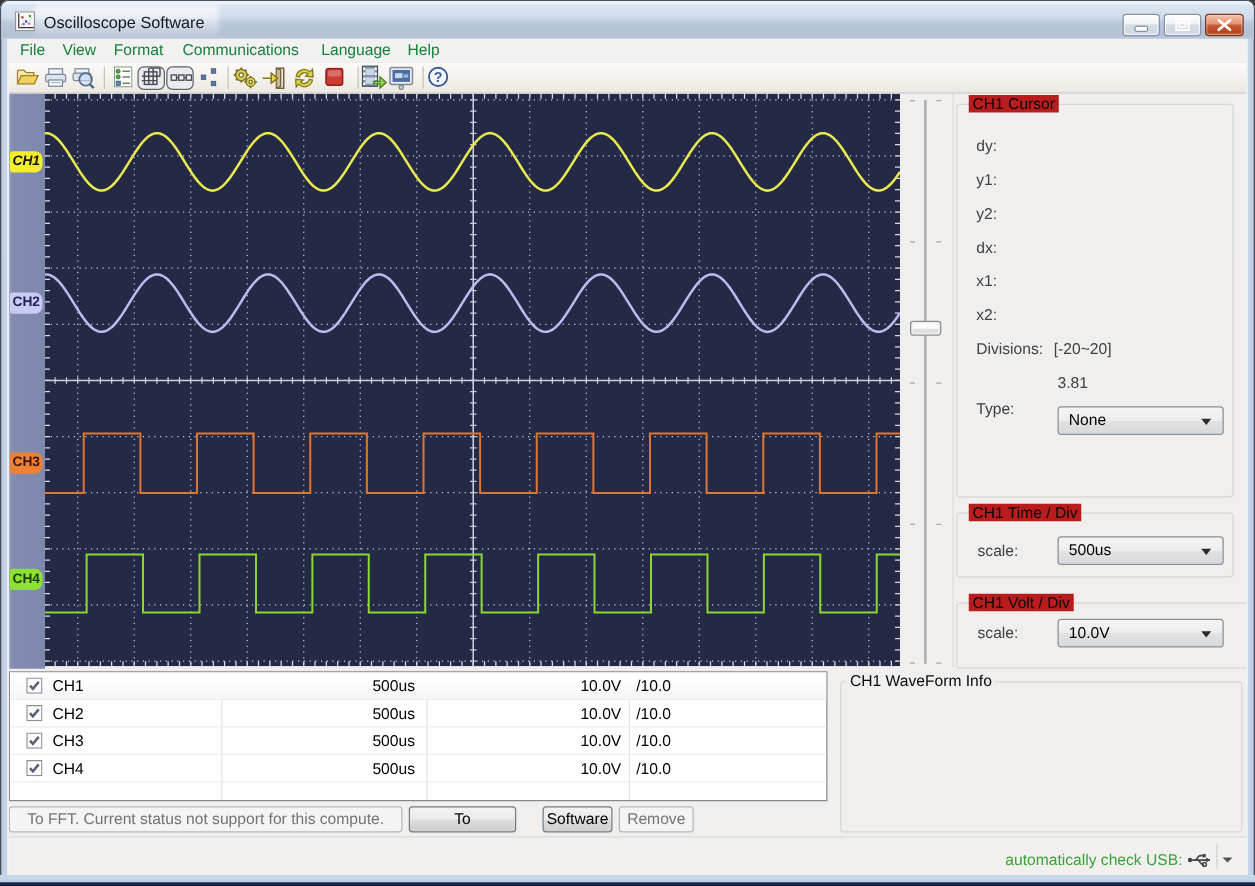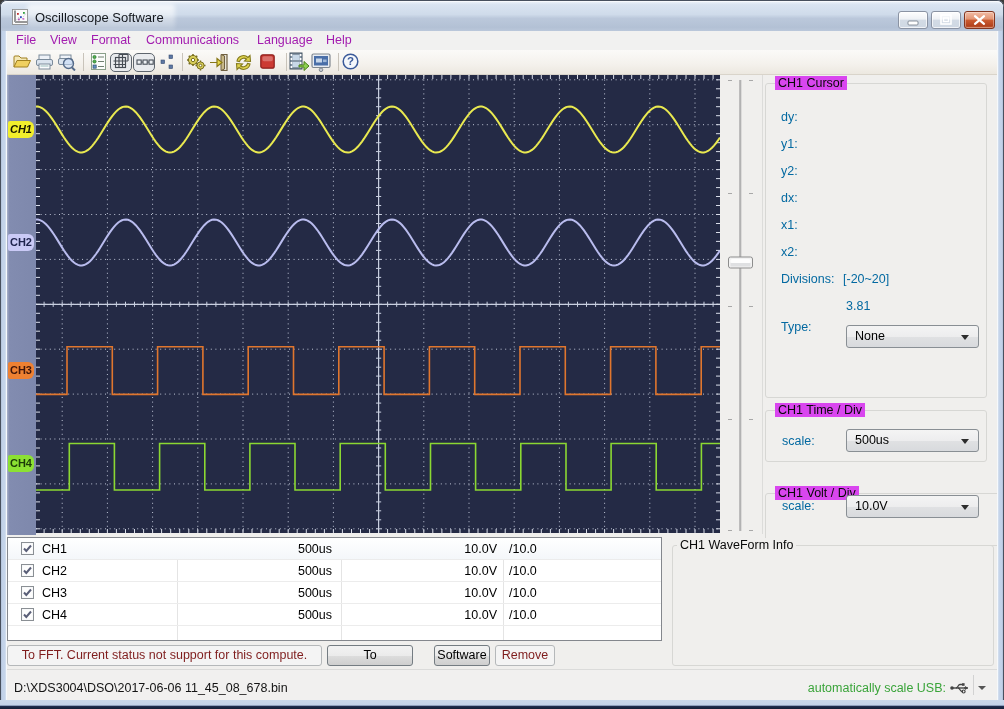--- a/index.html
+++ b/index.html
@@ -16,50 +16,50 @@
   background:linear-gradient(180deg,rgba(255,255,255,0.75),rgba(255,255,255,0.1));
   border-radius:4px; filter:blur(2px); }
 .apptitle { position:absolute; left:34px; top:9px; font-size:13px; color:#13171d; }
 .appicon { position:absolute; left:11px; top:8px; width:16px; height:16px; }
 .capbtn { position:absolute; top:10px; height:18px; border-radius:3px; border:1px solid #8a93a3; box-shadow:inset 0 0 0 1px rgba(255,255,255,0.7); }
 .capbtn.min { left:897px; width:30px; background:linear-gradient(180deg,#fefefe 0%,#eef1f5 45%,#d3dbe5 50%,#cfd8e3 100%); }
 .capbtn.max { left:930px; width:30px; background:linear-gradient(180deg,#fefefe 0%,#eef1f5 45%,#d3dbe5 50%,#cfd8e3 100%); }
 .capbtn.close { left:963px; width:31px; border-color:#82351f; box-shadow:inset 0 0 0 1px rgba(255,255,255,0.35);
   background:linear-gradient(180deg,#f2bda6 0%,#e29473 45%,#cc5c31 50%,#b4441f 85%,#c2582e 100%); }
 .menubar { position:absolute; left:7px; top:31px; width:990px; height:19px; background:#f1f1f0; }
-.menubar span { position:absolute; top:2px; font-size:12.5px; color:#a21caf; }
+.menubar span { position:absolute; top:2px; font-size:12.5px; color:#15803d; }
 .toolbar { position:absolute; left:7px; top:50px; width:990px; height:25px;
   background:linear-gradient(180deg,#fbfaf8 0%,#f4f1ec 60%,#ece8e0 100%);
   border-bottom:1px solid #d9d4ca; }
 .tsep { position:absolute; top:3px; width:1px; height:18px; background:#c8c3ba; }
 .ticon { position:absolute; top:3px; }
 .pressbox { position:absolute; top:2.5px; width:22px; height:19px; border:1.6px solid #5f666e; border-radius:5px;
   background:#e9ebee; }
 .main { position:absolute; left:7px; top:75px; width:990px; height:625px; background:#f0efed; }
 .gutter { position:absolute; left:0; top:0; width:29px; height:460px;
   background:linear-gradient(90deg,#aab2ca 0%,#828cb0 8%,#7e88ac 100%); }
 .chtag { position:absolute; left:1px; width:26px; height:17px; border-radius:2px 6px 6px 2px;
   font-size:11px; font-weight:bold; text-align:center; line-height:17px; }
 .plot { position:absolute; left:29px; top:0; width:684px; height:458px; }
 .slider { position:absolute; left:713px; top:0; width:50px; height:460px; }
 .gbox { position:absolute; border:1px solid #d7d7d4; border-radius:3px; }
-.gbox .glabel { position:absolute; left:9px; top:-8px; background:#d946ef; padding:0 3px; font-size:12.5px; color:#090909; white-space:nowrap; }
-.flabel { position:absolute; font-size:12.5px; color:#0369a1; }
+.gbox .glabel { position:absolute; left:9px; top:-8px; background:#b91c1c; padding:0 3px; font-size:12.5px; color:#090909; white-space:nowrap; }
+.flabel { position:absolute; font-size:12.5px; color:#404040; }
 .combo { position:absolute; width:133px; height:23px; border:1px solid #898f94; border-radius:3px;
   background:linear-gradient(180deg,#f4f4f4 0%,#ededee 50%,#e0e1e3 51%,#d8dadd 100%);
   font-size:12.5px; color:#000; line-height:21px; padding-left:8px; }
 .combo .arr { position:absolute; right:9px; top:9px; width:0; height:0;
   border-left:4px solid transparent; border-right:4px solid transparent; border-top:5px solid #2c2c2c; }
 .chtable { position:absolute; left:0; top:462px; width:655px; height:104px; background:#fff; border:1px solid #84878d; }
 .chtable .vline { position:absolute; top:0; bottom:0; width:1px; background:#e4e4e4; }
 .chtable .row { position:absolute; left:0; width:100%; height:22px; border-bottom:1px solid #ececec; font-size:12.5px; color:#000; }
 .btnrow button, .btn { position:absolute; top:570px; height:21px; font-family:"Liberation Sans", sans-serif; font-size:12.5px; }
 .btn { border:1px solid #747c82; border-radius:3px; color:#000; text-align:center; line-height:19px;
   background:linear-gradient(180deg,#f2f2f2 0%,#ebebeb 50%,#dddddd 51%,#cfcfcf 100%); }
-.btn.dis { border-color:#b5b8ba; background:#f4f4f4; color:#7f1d1d; }
+.btn.dis { border-color:#b5b8ba; background:#f4f4f4; color:#737373; }
 .infobox { position:absolute; left:665px; top:470px; width:322px; height:121px; border:1px solid #d7d7d4; border-radius:3px; }
 .status { position:absolute; left:7px; top:669px; width:990px; height:31px; background:#f1f0ef; border-top:1px solid #dbdbda; font-size:12.5px; }
 .frame-l { position:absolute; left:0; top:31px; width:7px; height:678px;
   background:linear-gradient(90deg,#9cabc4 0%,#c1d1e8 30%,#c6d5ea 75%,#f2f6fa 90%,#ffffff 100%); box-shadow:inset 1px 0 0 #48505e; }
 .frame-r { position:absolute; left:997px; top:31px; width:7px; height:678px;
   background:linear-gradient(270deg,#9cabc4 0%,#c1d1e8 30%,#c6d5ea 75%,#f2f6fa 90%,#ffffff 100%); box-shadow:inset -1px 0 0 #48505e; }
 .frame-b { position:absolute; left:0; top:700px; width:1004px; height:9px;
   background:linear-gradient(180deg,#c9d7eb 0%,#c3d2e9 58%,#5c6f93 64%,#1e2b4d 72%,#131d36 100%); }
 </style>
 </head>
@@ -252,21 +252,21 @@
       <div class="flabel" style="left:774px;top:196.5px">Divisions:</div>
       <div class="flabel" style="left:836px;top:196.5px">[-20~20]</div>
       <div class="flabel" style="left:839px;top:223.5px">3.81</div>
       <div class="flabel" style="left:774px;top:245px">Type:</div>
       <div class="combo" style="left:839px;top:250px">None<div class="arr"></div></div>
       <div class="gbox" style="left:758px;top:334.5px;width:222px;height:52px">
         <div class="glabel">CH1 Time / Div</div>
       </div>
       <div class="flabel" style="left:775px;top:359px">scale:</div>
       <div class="combo" style="left:839px;top:353.5px">500us<div class="arr"></div></div>
-      <div class="gbox" style="left:758px;top:418px;width:236px;height:53px">
+      <div class="gbox" style="left:758px;top:407px;width:236px;height:53px">
         <div class="glabel">CH1 Volt / Div</div>
       </div>
       <div class="flabel" style="left:775px;top:423.5px">scale:</div>
       <div class="combo" style="left:839px;top:419.5px">10.0V<div class="arr"></div></div>
     <div class="chtable">
         <div class="vline" style="left:169px"></div>
         <div class="vline" style="left:333px"></div>
         <div class="vline" style="left:495px"></div>
         <div class="row" style="top:0px;background:linear-gradient(180deg,#ffffff,#f4f7fa);">
           <svg width="13" height="13" viewBox="0 0 13 13" style="position:absolute;left:13px;top:4px">
@@ -315,22 +315,21 @@
       </div>
       <div class="btn dis" style="left:0px;width:315px">To FFT. Current status not support for this compute.</div>
       <div class="btn" style="left:320px;width:86px">To Mathematics</div>
       <div class="btn" style="left:427px;width:56px">Software</div>
       <div class="btn dis" style="left:488px;width:60px">Remove</div>
       <div class="infobox">
         <div class="glabel" style="position:absolute;left:4px;top:-8px;background:#f0efed;padding:0 3px;font-size:12.5px;color:#090909">CH1 WaveForm Info</div>
       </div>
   </div>
   <div class="status">
-      <span style="position:absolute;left:7px;top:11px;color:#141414">D:\XDS3004\DSO\2017-06-06 11_45_08_678.bin</span>
-      <span style="position:absolute;right:51px;top:11px;color:#3aa43a">automatically scale USB:</span>
+      <span style="position:absolute;right:51px;top:11px;color:#3aa43a">automatically check USB:</span>
       <svg width="18" height="12" viewBox="0 0 18 12" style="position:absolute;left:943px;top:12px">
 <circle cx="2" cy="6" r="1.8" fill="#444"></circle>
 <path d="M2 6H15" stroke="#444" stroke-width="1.4"></path>
 <path d="M6 6C8 6 8 2.5 10 2.5H12" stroke="#444" stroke-width="1.3" fill="none"></path>
 <path d="M8 6C10 6 10 9.5 12 9.5H13" stroke="#444" stroke-width="1.3" fill="none"></path>
 <rect x="12" y="1.2" width="2.6" height="2.6" fill="#444"></rect>
 <circle cx="13.6" cy="9.5" r="1.5" fill="none" stroke="#444" stroke-width="1.2"></circle>
 <path d="M14 6L18 6" stroke="#444" stroke-width="1.4"></path>
 <path d="M15 4L18 6L15 8Z" fill="#444"></path>
 </svg>

